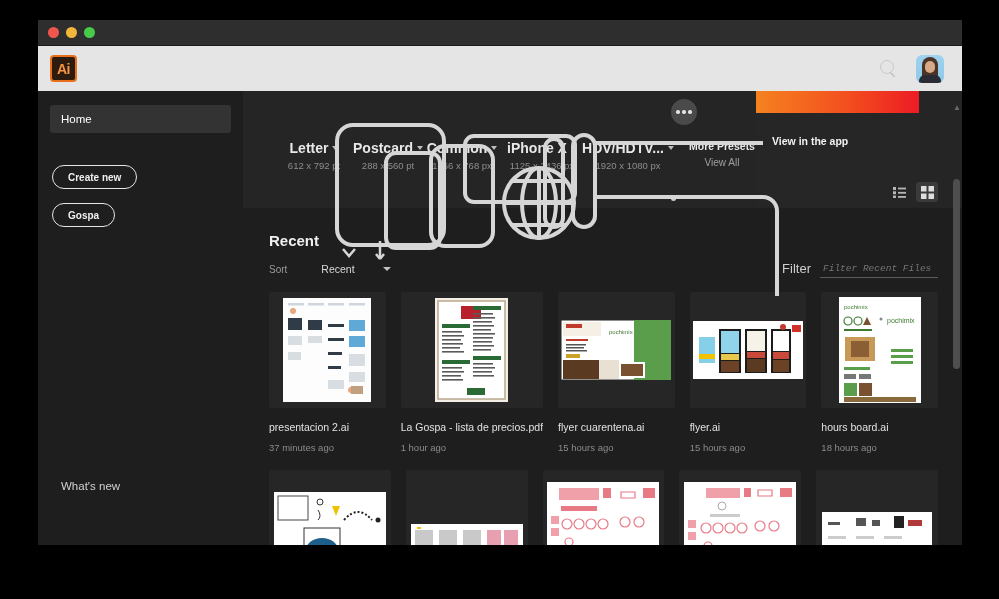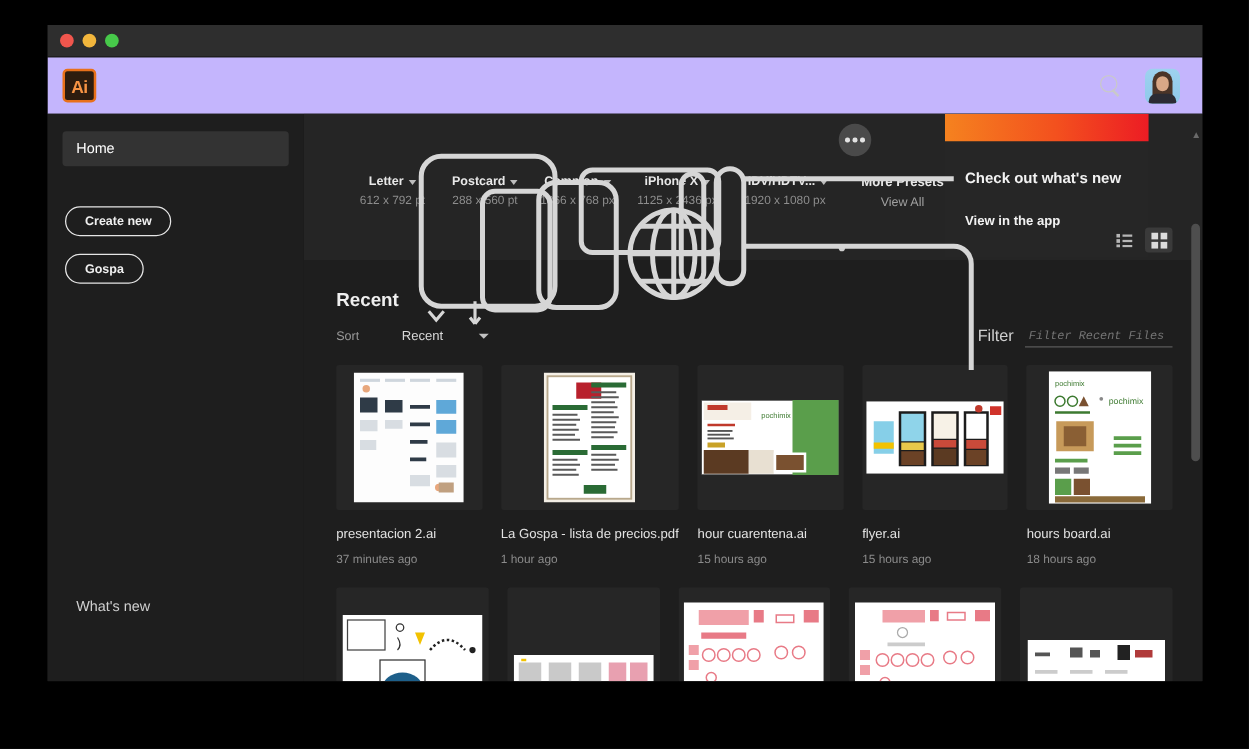--- a/index.html
+++ b/index.html
@@ -21,21 +21,21 @@
   .titlebar {
     height:26px; background:#2e2e2e;
     display:flex; align-items:center; padding-left:10px;
     border-bottom:1px solid #1a1a1a;
   }
   .dot { width:11px; height:11px; border-radius:50%; margin-right:7px; }
   .dot.red{ background:#f0564d; } .dot.yel{ background:#f2b63c; } .dot.grn{ background:#47c94a; }
 
   
   .appbar {
-    height:45px; background:#c4b5fd;
+    height:45px; background:#e5e5e5;
     display:flex; align-items:center; justify-content:space-between;
     padding:0 18px 0 12px;
   }
   .ai-logo {
     width:27px; height:27px; background:#2d1c0e;
     border:2px solid #e8701a; border-radius:4px;
     display:flex; align-items:center; justify-content:center;
     color:#f79444; font-size:14px; font-weight:bold; letter-spacing:-.5px;
   }
   .appbar-right { display:flex; align-items:center; gap:18px; }
@@ -103,21 +103,21 @@
     height:117px; background:#252525; position:relative;
     display:flex; align-items:flex-start;
   }
   .presets {
     display:flex; align-items:flex-start; padding-left:34px; padding-top:49px;
     gap:0;
   }
   .preset { width:74px; text-align:center; }
   .preset-top {
     display:flex; align-items:center; justify-content:center; gap:4px;
-    color:#e8e8e8; font-size:10px; font-weight:bold; white-space:nowrap;
+    color:#e8e8e8; font-size:14px; font-weight:bold; white-space:nowrap;
   }
   .chev {
     width:0; height:0; border-left:3.5px solid transparent;
     border-right:3.5px solid transparent; border-top:4px solid #bdbdbd;
     display:inline-block;
   }
   .preset-sub { color:#8d8d8d; font-size:9.5px; margin-top:4px; white-space:nowrap; }
   .preset.wide { width:86px; }
   .more-presets { width:90px; text-align:center; margin-left:6px; }
   .more-presets .mp-title { color:#e8e8e8; font-size:10.5px; font-weight:bold; }
@@ -303,21 +303,20 @@
 
         <div class="dots-btn">
           <i></i>
           <i></i>
           <i></i>
         </div>
         <div class="page-dot"></div>
 
         <div class="wn-card">
           <div class="wn-banner"></div>
-          <div class="wn-title">Check out what's new</div>
           <div class="wn-link">View in the app</div>
         </div>
       </div>
 
       <svg class="overlay" width="690" height="250" viewBox="0 0 690 250">
         <g fill="none" stroke="#d6d6d6" stroke-width="4" stroke-linejoin="round">
           <rect x="94" y="34" width="107" height="120" rx="16"></rect>
           <rect x="143" y="62" width="54" height="95" rx="10"></rect>
           <rect x="188" y="55" width="62" height="100" rx="14"></rect>
           <rect x="222" y="45" width="110" height="66" rx="9"></rect>
@@ -483,21 +482,21 @@
                   <rect x="5" y="30" width="21" height="1.5"></rect>
                 </g>
                 <rect x="5" y="34" width="14" height="4" fill="#c9a227"></rect>
                 <rect x="2" y="40" width="36" height="19" fill="#5b3a22"></rect>
                 <rect x="38" y="40" width="20" height="19" fill="#e8e0d2"></rect>
                 <rect x="58" y="42" width="26" height="16" fill="#fff"></rect>
                 <rect x="60" y="44" width="22" height="12" fill="#7a5130"></rect>
                 <text x="48" y="14" font-size="6" fill="#3d7a30" font-family="sans-serif">pochimix</text>
               </svg>
             </div>
-            <div class="file-name">hour cuarentena.ai</div>
+            <div class="file-name">flyer cuarentena.ai</div>
             <div class="file-time">15 hours ago</div>
           </div>
 
           <div class="file-card">
             <div class="thumb">
               <svg width="110" height="58" viewBox="0 0 110 58">
                 <rect width="110" height="58" fill="#fff"></rect>
                 <rect x="6" y="16" width="16" height="26" fill="#86cfe8"></rect>
                 <rect x="6" y="33" width="16" height="5" fill="#f2c200"></rect>
                 <rect x="26" y="8" width="22" height="44" fill="#1c1c1c"></rect>

